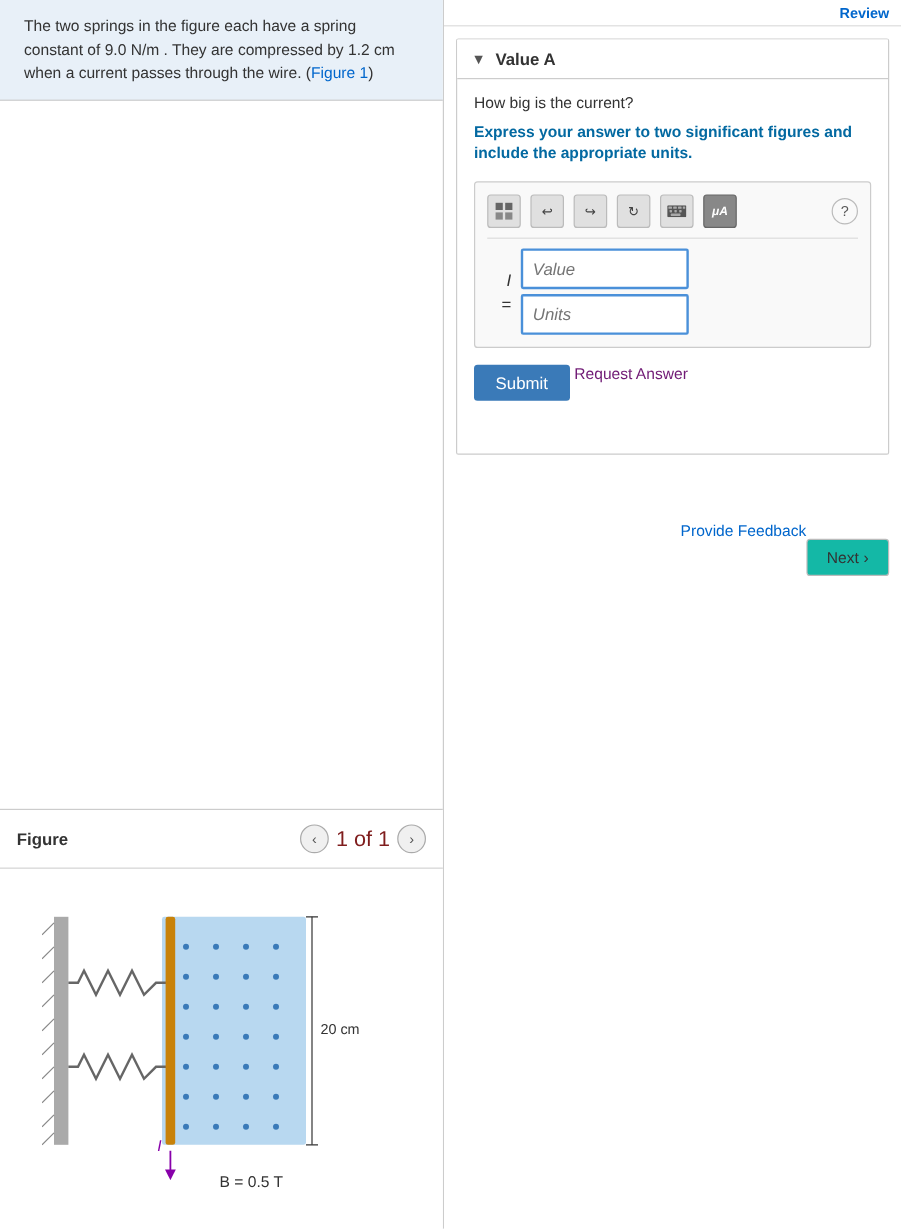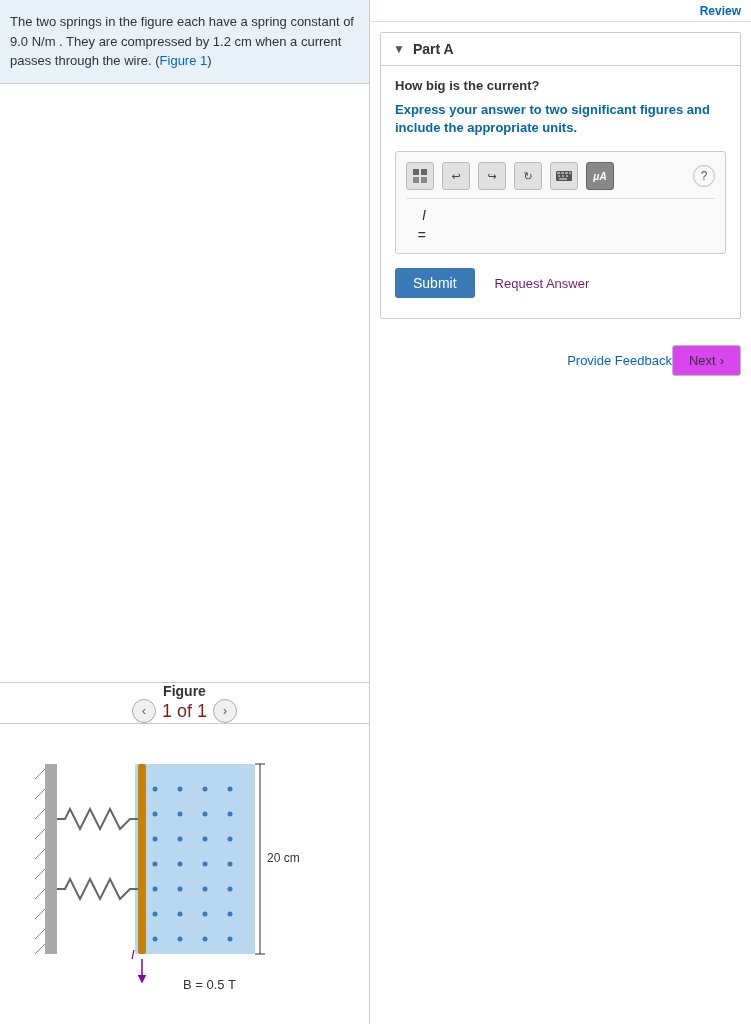--- a/index.html
+++ b/index.html
@@ -16,21 +16,21 @@
     
     .left-panel {
       width: 370px;
       min-height: 1024px;
       border-right: 1px solid #ccc;
       display: flex;
       flex-direction: column;
     }
 
     .problem-text {
-      padding: 12px 10px;
+      padding: 12px 20px;
       font-size: 13px;
       line-height: 1.5;
       color: #333;
       background: #e8f0f8;
       border-bottom: 1px solid #ccc;
     }
 
     .problem-text a {
       color: #0066cc;
       text-decoration: none;
@@ -39,26 +39,25 @@
     .figure-area {
       flex: 1;
       display: flex;
       flex-direction: column;
     }
 
     .figure-header {
       display: flex;
       align-items: center;
       justify-content: space-between;
-      padding: 0 14px;
+      padding: 12px 14px;
       border-top: 1px solid #ccc;
       border-bottom: 1px solid #ccc;
       margin-top: auto;
       background: #fff;
-      flex-direction: column;
     }
 
     .figure-title {
       font-weight: bold;
       font-size: 14px;
       color: #333;
     }
 
     .figure-nav {
       display: flex;
@@ -145,21 +144,20 @@
     }
 
     .part-body {
       padding: 12px 14px;
     }
 
     .question-text {
       font-size: 13px;
       color: #333;
       margin-bottom: 8px;
-      font-weight: bold;
     }
 
     .instruction-text {
       font-size: 13px;
       color: #0369a1;
       font-weight: bold;
       margin-bottom: 14px;
       line-height: 1.4;
     }
 
@@ -268,23 +266,23 @@
     }
 
     .answer-input.units-input {
       color: #555;
       font-style: italic;
     }
 
     
     .buttons-row {
       display: flex;
-      align-items: center;
-      gap: 20px;
-      margin-bottom: 8px;
+      align-items: flex-start;
+      gap: 4px;
+      margin-bottom: 32px;
     }
 
     .submit-btn {
       background: #3a7ab8;
       color: #fff;
       border: none;
       padding: 7px 18px;
       font-size: 14px;
       border-radius: 3px;
       cursor: pointer;
@@ -307,30 +305,31 @@
     }
 
     .provide-feedback-link {
       color: #0066cc;
       font-size: 13px;
       text-decoration: none;
       cursor: pointer;
     }
 
     .next-btn {
-      background: #d946ef;
+      background: #14b8a6;
       border: 1px solid #bbb;
       border-radius: 3px;
       padding: 7px 16px;
       font-size: 13px;
       color: #333;
       cursor: pointer;
       display: flex;
       align-items: center;
       gap: 4px;
+      margin-top: 44px;
     }
 
     .figure-spacer {
       flex: 1;
     }
   </style>
 </head>
 <body>
 
 <div class="left-panel">
@@ -423,21 +422,21 @@
 </div>
 
 <div class="right-panel">
   <div class="top-bar">
     <a class="top-bar-link">Review</a>
   </div>
 
   <div class="part-section">
     <div class="part-header">
       <span class="part-arrow">▼</span>
-      <span class="part-title">Part A</span>
+      <span class="part-title">Value A</span>
     </div>
     <div class="part-body">
       <p class="question-text">How big is the current?</p>
       <p class="instruction-text">Express your answer to two significant figures and include the appropriate units.</p>
 
       <div class="answer-box">
 
         <div class="answer-toolbar">
           <div class="toolbar-icon-group">
             <div class="toolbar-icon">
@@ -468,20 +467,24 @@
           <div class="toolbar-icon mu-icon">μA</div>
           <div class="toolbar-separator"></div>
           <div class="toolbar-help">?</div>
         </div>
 
         <div class="answer-input-row">
           <div style="display:flex; flex-direction:column; align-items:flex-end; gap:4px;">
             <span class="answer-label">I</span>
             <span class="answer-label-eq">=</span>
           </div>
+          <div class="answer-inputs">
+            <input type="text" class="answer-input" placeholder="Value" style="">
+            <input type="text" class="answer-input units-input" placeholder="Units" style="">
+          </div>
         </div>
       </div>
 
       <div class="buttons-row">
         <button class="submit-btn">Submit</button>
         <a class="request-answer-link">Request Answer</a>
       </div>
     </div>
   </div>
 

